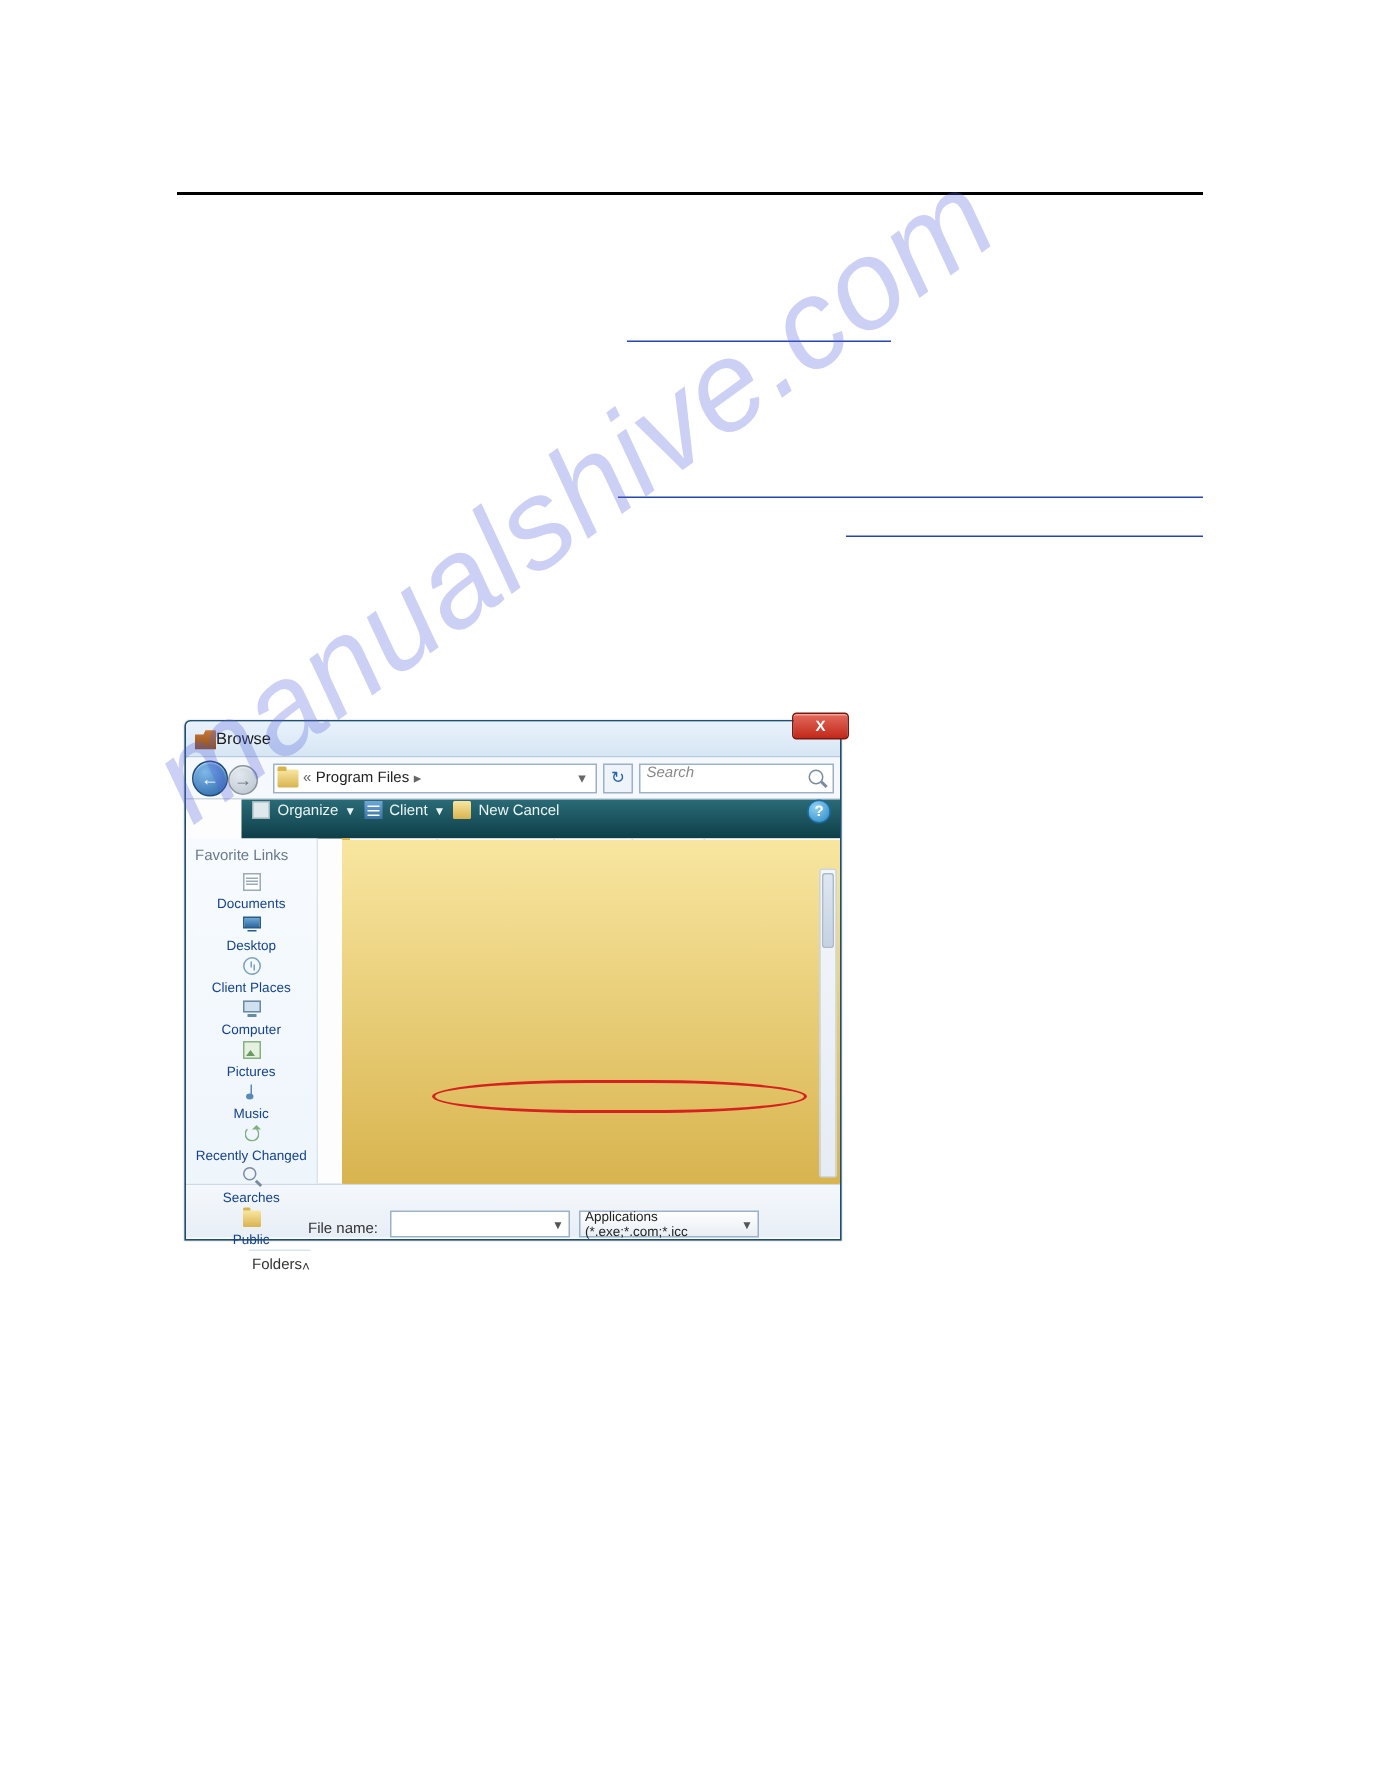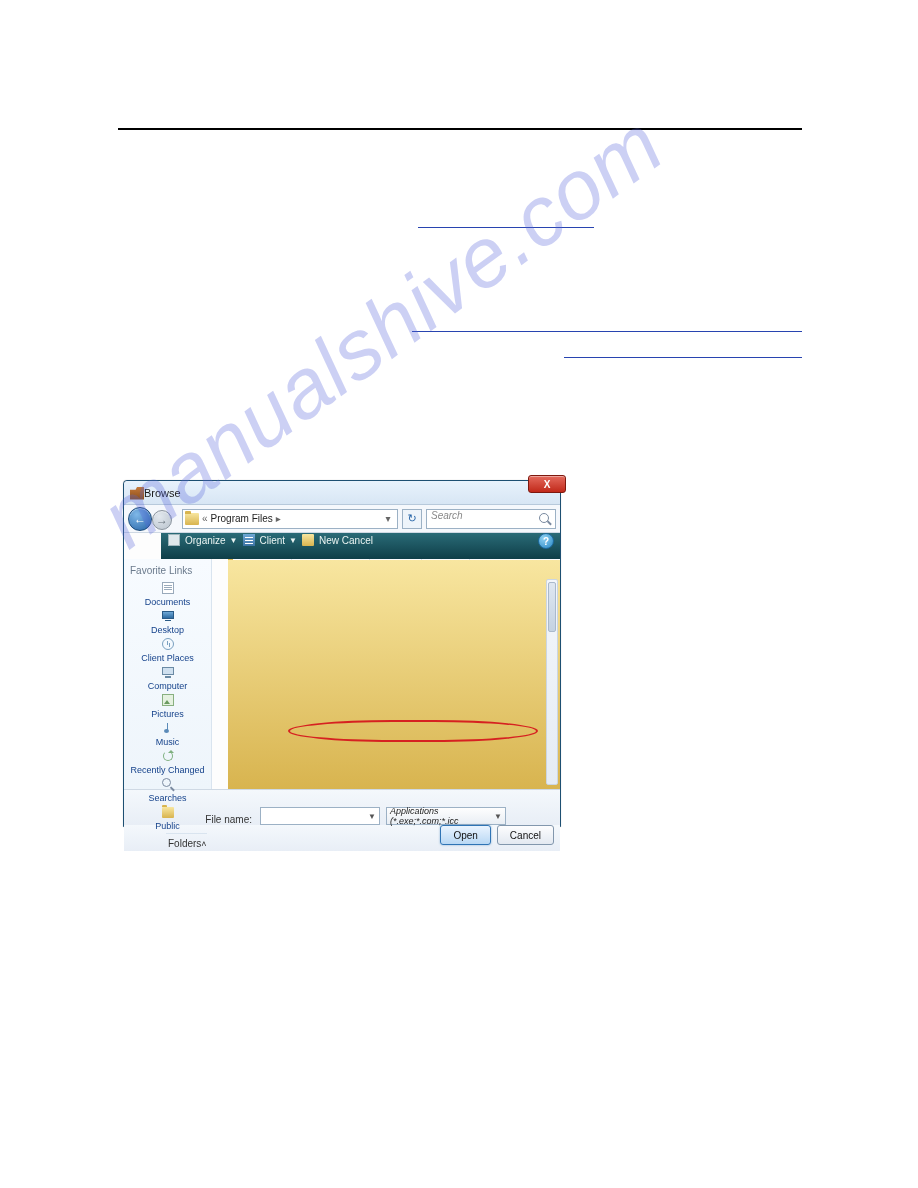--- a/index.html
+++ b/index.html
@@ -335,21 +335,20 @@
 }
 .filename-wrap{position:relative;}
 .filename-wrap .dd{position:absolute;right:2px;top:2px;width:12px;height:14px;display:flex;align-items:center;justify-content:center;font-size:8px;color:#555;}
 .filetype-select{
   width: 120px; height:18px;
   border:1px solid #9cb1c5;
   background: linear-gradient(#fefefe,#e9eef4);
   font-size:9px; color:#222;
   display:flex; align-items:center; justify-content:space-between;
   padding: 0 3px;
-  font-style: italic;
 }
 .filetype-select .dd{font-size:8px;color:#555;}
 .buttons {
   display:flex; gap:6px; margin-left:auto;
 }
 .btn {
   height:20px;
   border:1px solid #8297ad;
   border-radius:3px;
   padding: 0 12px;
@@ -554,20 +553,14 @@
     <div class="filename-label">File name:</div>
     <div class="filename-wrap">
       <input class="filename-input" style="">
       <span class="dd">▼</span>
     </div>
     <div class="filetype-select">
       <span>Applications (*.exe;*.com;*.icc</span>
       <span class="dd">▼</span>
     </div>
   </div>
-  <div class="bottombar" style="height:auto;padding-top:0;border-top:none;justify-content:flex-end;padding-bottom:6px;">
-    <div class="buttons">
-      <div class="btn primary">Open</div>
-      <div class="btn">Cancel</div>
-    </div>
-  </div>
 
 </div>
 
 </body></html>

